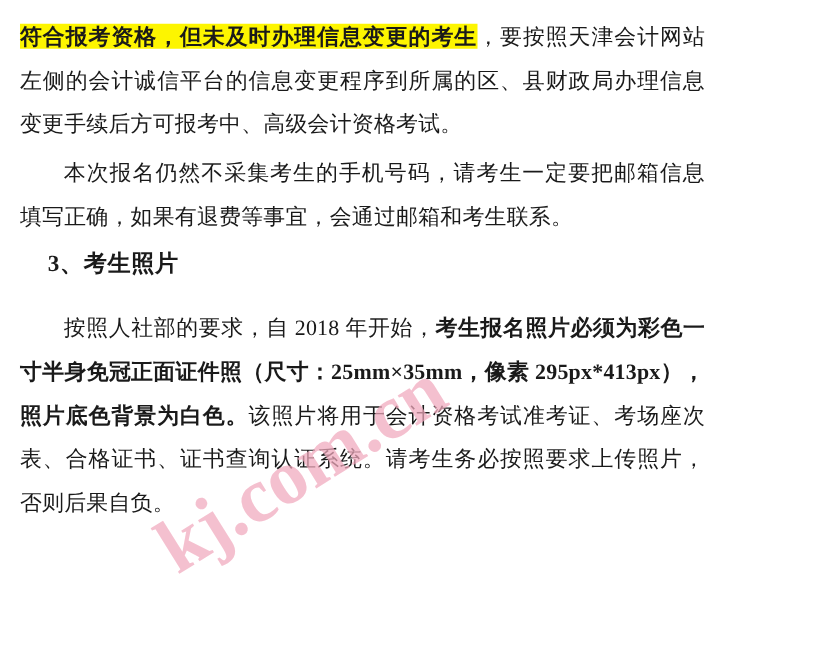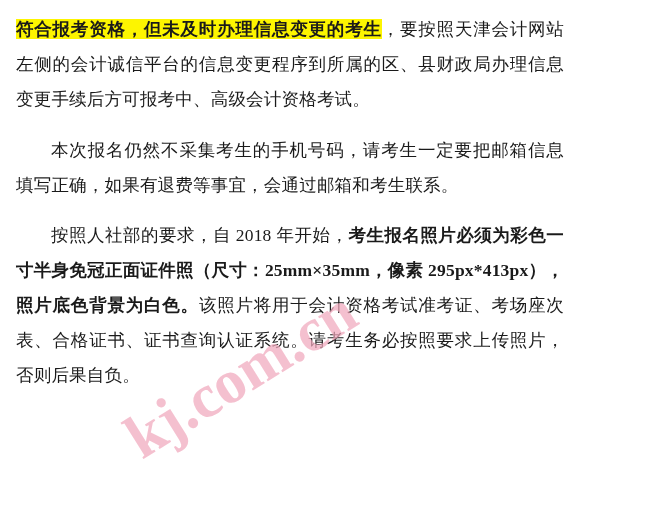--- a/index.html
+++ b/index.html
@@ -46,21 +46,21 @@
   .heading {
     font-size: 18.5px;
     font-weight: bold;
     line-height: 35px;
     margin: 0;
     text-indent: 1.2em;
     letter-spacing: 0.5px;
   }
   .blk-1 { margin-top: 2px; }
   .blk-2 { margin-top: 3px; }
-  .blk-3 { margin-top: 16px; }
+  .blk-3 { margin-top: 4px; }
   .blk-4 { margin-top: 4px; }
   .blk-5 { margin-top: 15px; }
 
   
   #watermark {
     position: absolute;
     right: -6px;
     bottom: -14px;
     width: 470px;
     height: 330px;
@@ -82,20 +82,21 @@
 
   <p class="para blk-1">
     <span class="hl">符合报考资格，但未及时办理信息变更的考生</span><span>，要按照天津会计网站左侧的会计诚信平台的信息变更程序到所属的区、县财政局办理信息变更手续后方可报考中、高级会计资格考试。</span>
   </p>
 
 
   <p class="para indent blk-3">
     <span>本次报名仍然不采集考生的手机号码，请考生一定要把邮箱信息填写正确，如果有退费等事宜，会通过邮箱和考生联系。</span>
   </p>
 
+  <p class="heading blk-4">3、考生照片</p>
 
   <p class="para indent blk-5">
     <span>按照人社部的要求，自 2018 年开始，</span><span class="bold">考生报名照片必须为彩色一寸半身免冠正面证件照（尺寸：25mm×35mm，像素 295px*413px），照片底色背景为白色。</span><span>该照片将用于会计资格考试准考证、考场座次表、合格证书、证书查询认证系统。请考生务必按照要求上传照片，否则后果自负。</span>
   </p>
 
   <svg id="watermark" viewBox="0 0 470 330" xmlns="http://www.w3.org/2000/svg">
     <text class="wm-text" x="20" y="250" transform="rotate(-32 20 250)">kj.com.cn</text>
   </svg>
 
 </div>

